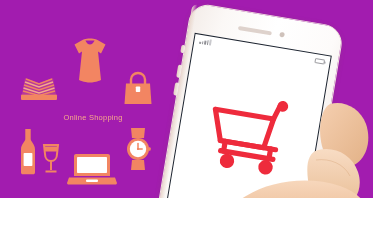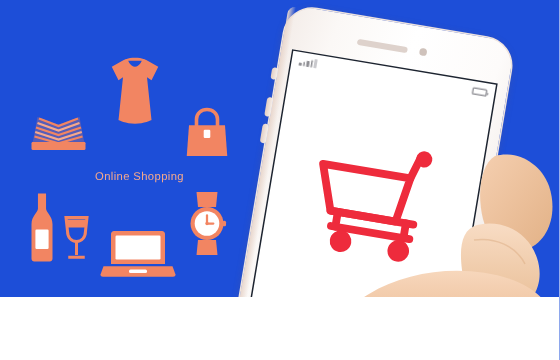--- a/index.html
+++ b/index.html
@@ -4,21 +4,21 @@
 <style>
   html, body {
     margin: 0;
     padding: 0;
     background: #ffffff;
   }
   #stage {
     position: relative;
     width: 373px;
     height: 198px;
-    background: #1d4ed8;
+    background: #a21caf;
     overflow: hidden;
     font-family: "Liberation Sans", sans-serif;
   }
 
   
   .icon-box {
     position: absolute;
     display: block;
   }
   .icon-box svg { display: block; }

